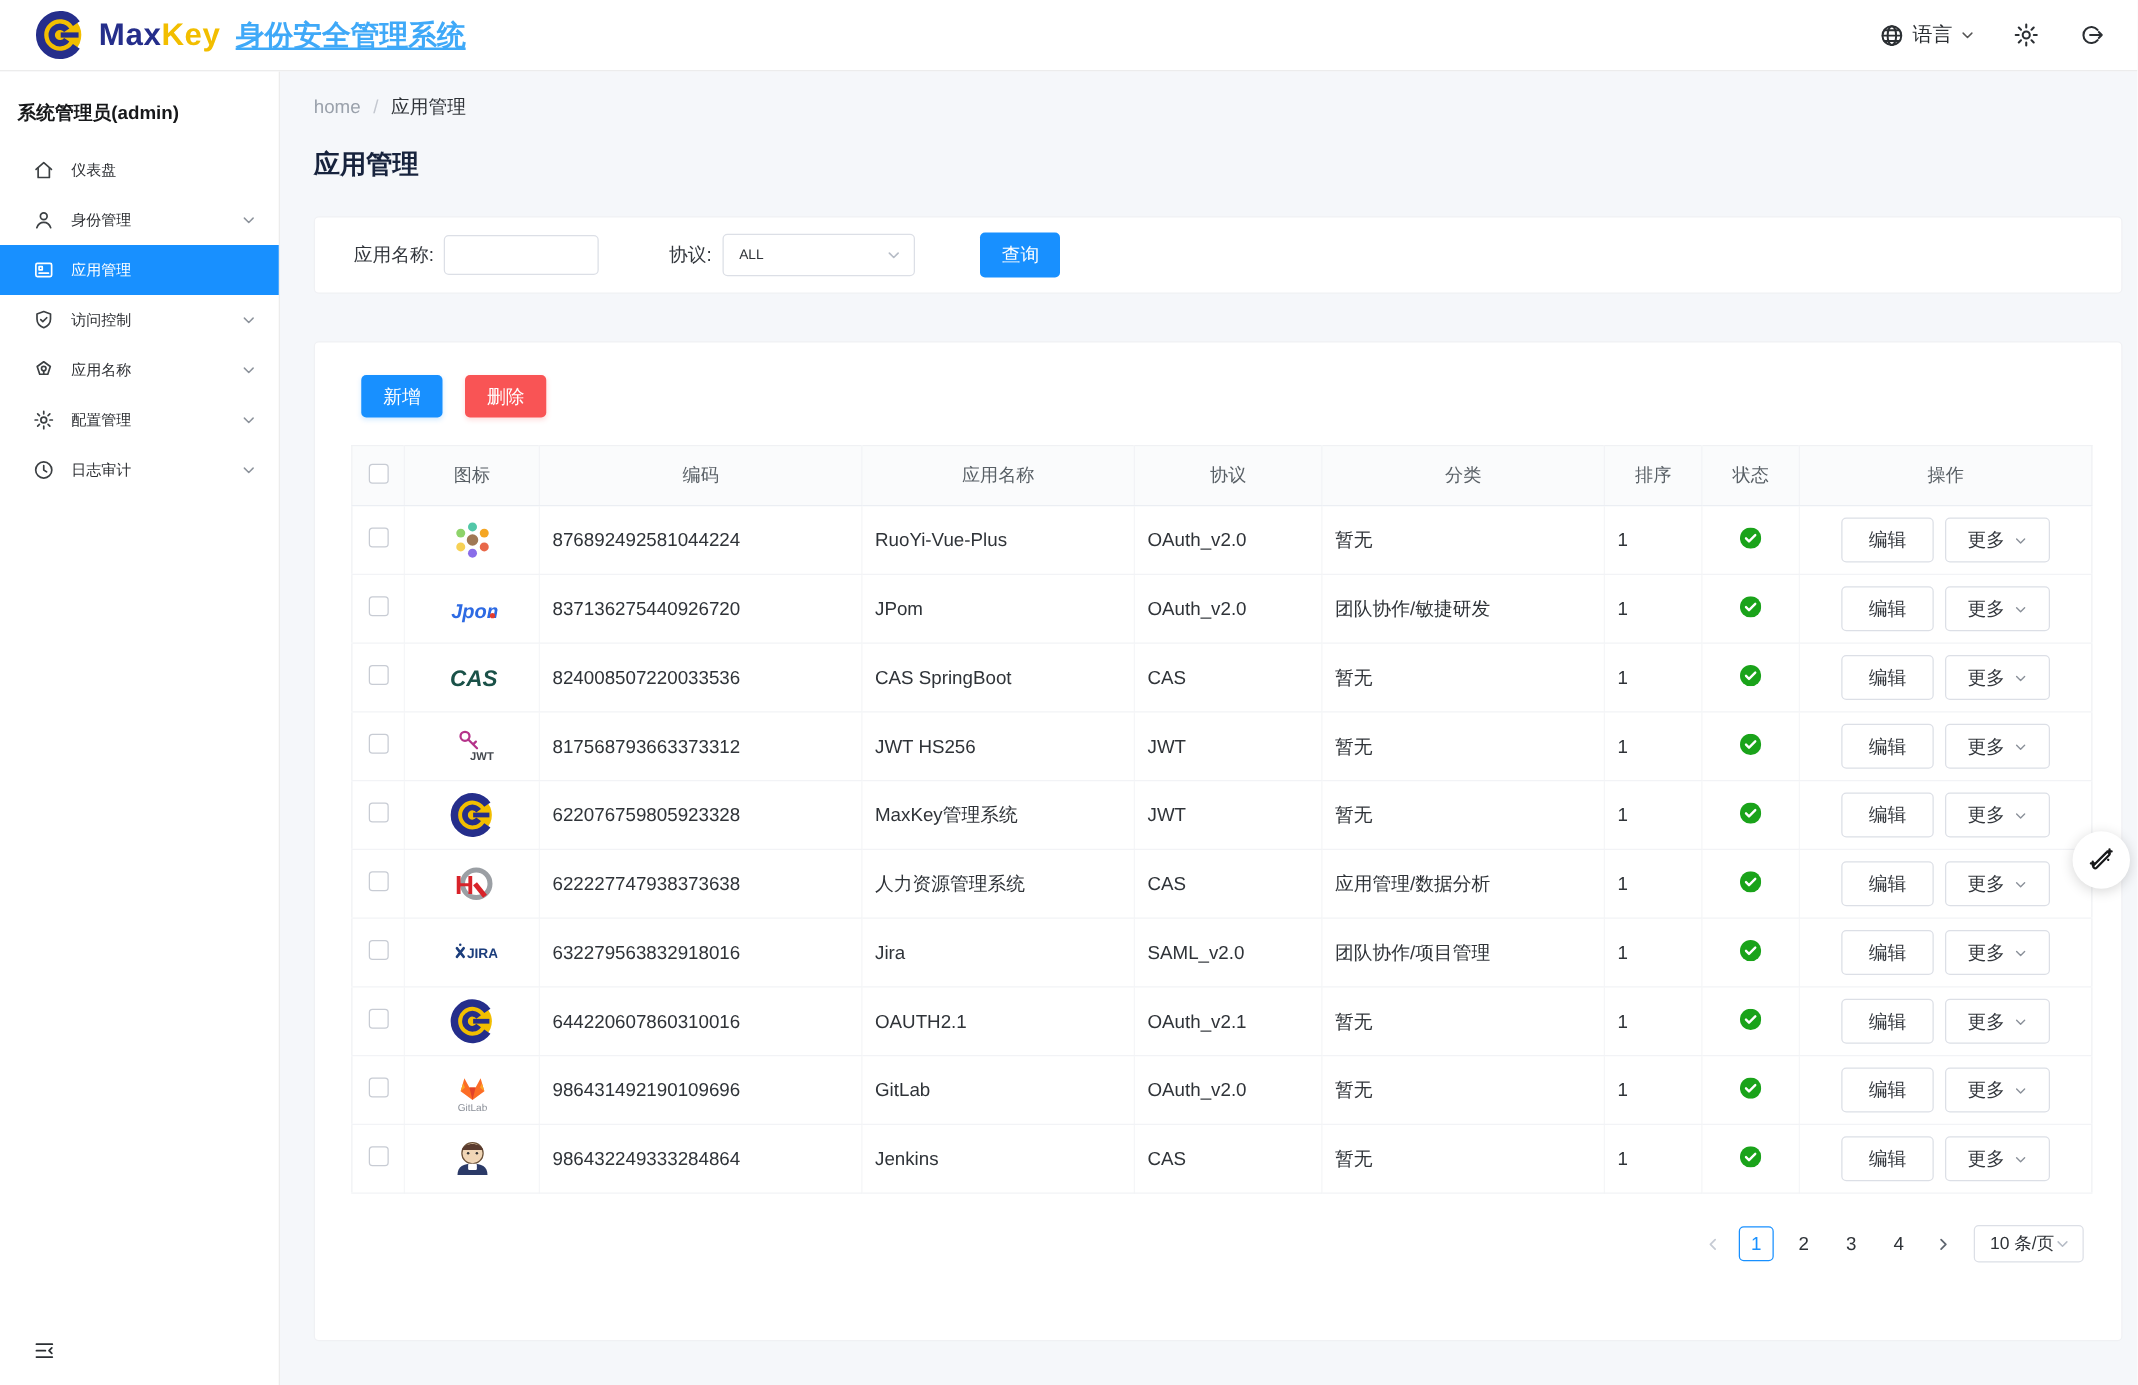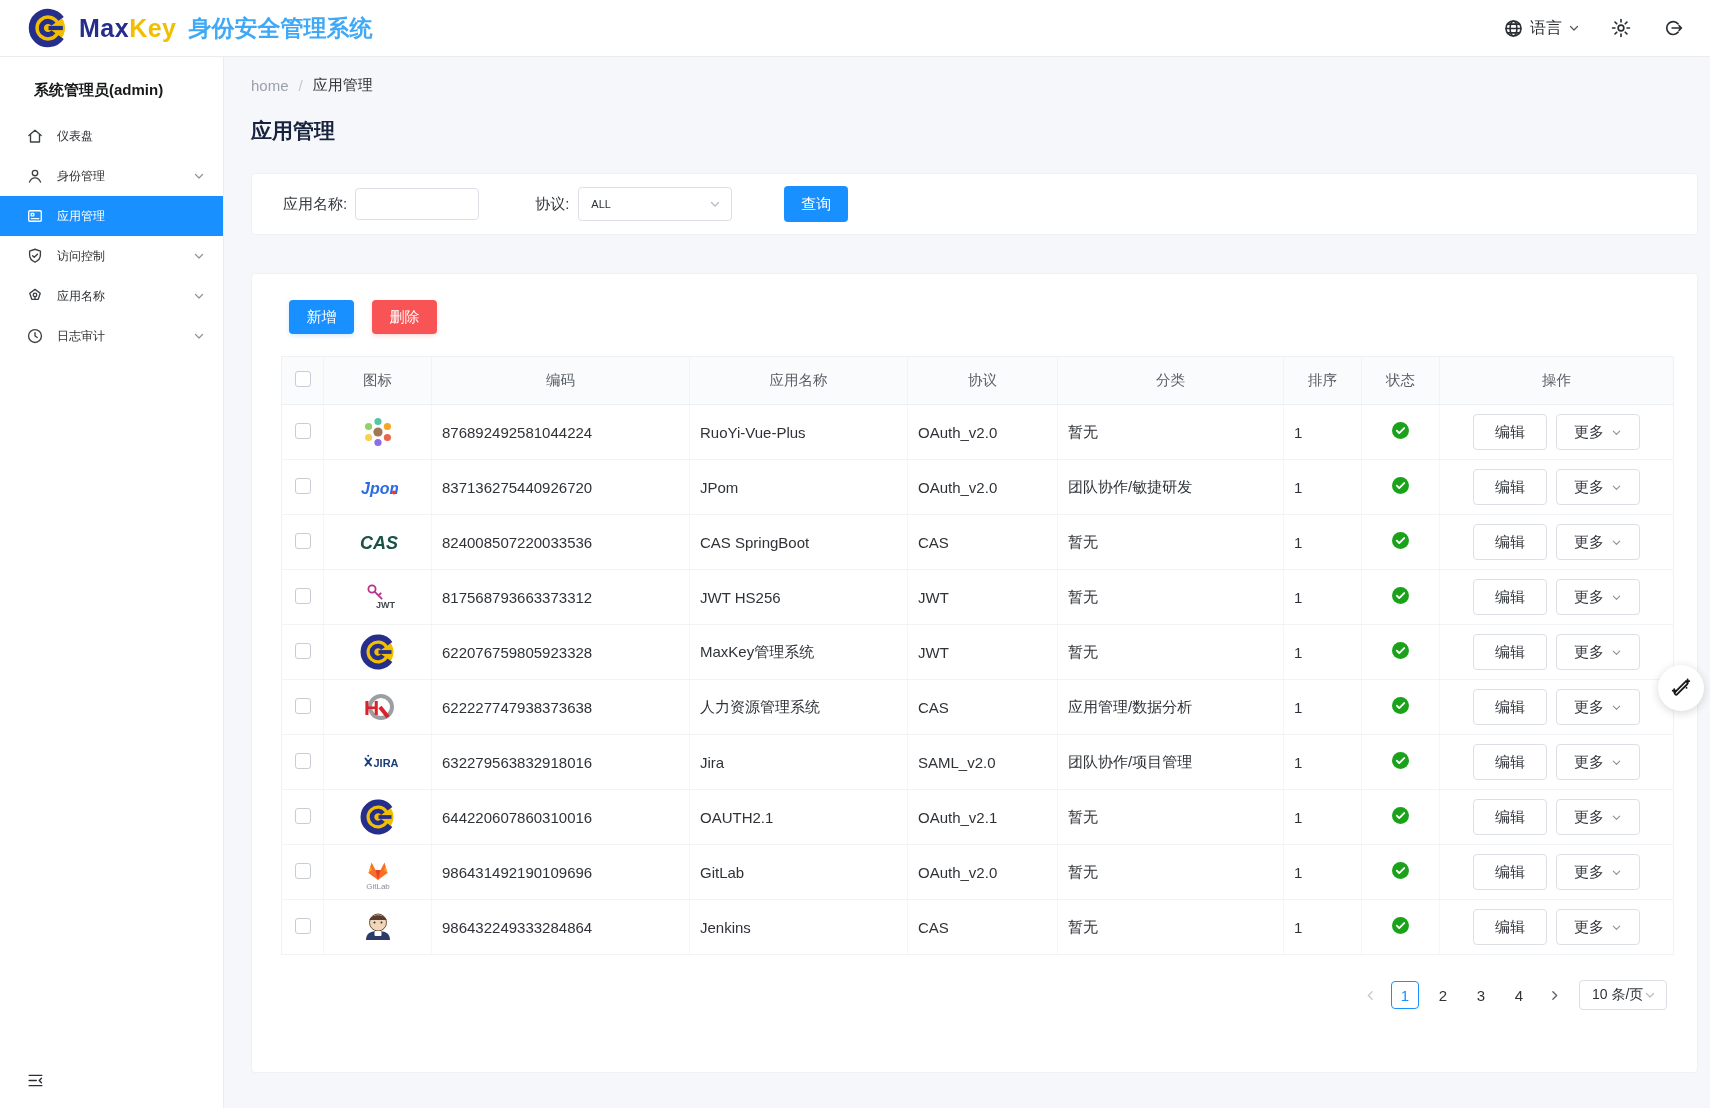--- a/index.html
+++ b/index.html
@@ -8,32 +8,32 @@
 
   
   .app-header { position:absolute; top:0; left:0; width:1710px; height:57px; background:#fff;
     border-bottom:1px solid #ececec; display:flex; align-items:center; justify-content:space-between;
     padding:0 26px; z-index:10; }
   .brand { display:flex; align-items:center; }
   .brand .logo { width:44px; height:44px; display:inline-flex; }
   .brand-name { font-size:25px; font-weight:bold; margin-left:9px; letter-spacing:.5px; }
   .brand-name b { color:var(--brand-navy); }
   .brand-name i { color:var(--brand-gold); font-style:normal; }
-  .brand-sub { font-size:23px; font-weight:bold; color:var(--brand-blue); margin-left:12px; }
+  .brand-sub { font-size:23px; font-weight:bold; color:var(--brand-blue); margin-left:12px;text-decoration:underline; }
   .header-actions { display:flex; align-items:center; gap:30px; color:#2b2f33; }
   .lang { display:flex; align-items:center; gap:6px; font-size:16px; cursor:pointer; }
   .lang svg.chev { width:12px; height:12px; color:#555; }
   .hicon { width:22px; height:22px; display:inline-flex; cursor:pointer; }
   .hicon svg, .lang .gicon svg { width:100%; height:100%; }
   .lang .gicon { width:21px; height:21px; display:inline-flex; }
 
   
   .sidebar { position:absolute; top:57px; left:0; bottom:0; width:224px; background:#fff;
     border-right:1px solid #ececec; z-index:5; }
-  .side-user { padding:24px 0 0 34px; font-size:15px; font-weight:bold; color:#17181a; }
+  .side-user { padding:24px 0 0 14px; font-size:15px; font-weight:bold; color:#17181a; }
   .side-menu { margin-top:16px; }
   .side-item { height:40px; display:flex; align-items:center; padding:0 18px 0 26px;
     font-size:12px; color:#2d2f33; cursor:pointer; position:relative; }
   .side-item .mico { width:18px; height:18px; display:inline-flex; margin-right:13px; color:#3c4043; }
   .side-item .mico svg { width:100%; height:100%; }
   .side-item .chev { margin-left:auto; width:12px; height:12px; color:#8d939c; }
   .side-item.active { background:var(--accent); color:#fff; }
   .side-item.active .mico { color:#fff; }
   .collapse-btn { position:absolute; left:26px; bottom:18px; width:19px; height:19px; color:#2b2f33; cursor:pointer; }
   .collapse-btn svg { width:100%; height:100%; }
@@ -205,20 +205,32 @@
           </svg>
         </span>
         <span>应用名称</span>
         <svg class="chev" viewBox="0 0 24 24" fill="none" stroke="currentColor" stroke-width="2.4" stroke-linecap="round" stroke-linejoin="round">
           <path d="M5 9l7 7 7-7"></path>
         </svg>
       </div>
       <div class="side-item">
         <span class="mico">
           <svg viewBox="0 0 24 24" fill="none" stroke="currentColor" stroke-width="1.8" stroke-linecap="round" stroke-linejoin="round">
+            <circle cx="12" cy="12" r="3.1"></circle>
+            <path d="M12 2.8v2.6M12 18.6v2.6M2.8 12h2.6M18.6 12h2.6M5.5 5.5l1.9 1.9M16.6 16.6l1.9 1.9M18.5 5.5l-1.9 1.9M7.4 16.6l-1.9 1.9"></path>
+          </svg>
+        </span>
+        <span>配置管理</span>
+        <svg class="chev" viewBox="0 0 24 24" fill="none" stroke="currentColor" stroke-width="2.4" stroke-linecap="round" stroke-linejoin="round">
+          <path d="M5 9l7 7 7-7"></path>
+        </svg>
+      </div>
+      <div class="side-item">
+        <span class="mico">
+          <svg viewBox="0 0 24 24" fill="none" stroke="currentColor" stroke-width="1.8" stroke-linecap="round" stroke-linejoin="round">
             <circle cx="12" cy="12" r="8.6"></circle>
             <path d="M12 7.4V12l3.1 2"></path>
           </svg>
         </span>
         <span>日志审计</span>
         <svg class="chev" viewBox="0 0 24 24" fill="none" stroke="currentColor" stroke-width="2.4" stroke-linecap="round" stroke-linejoin="round">
           <path d="M5 9l7 7 7-7"></path>
         </svg>
       </div>
     </nav>

